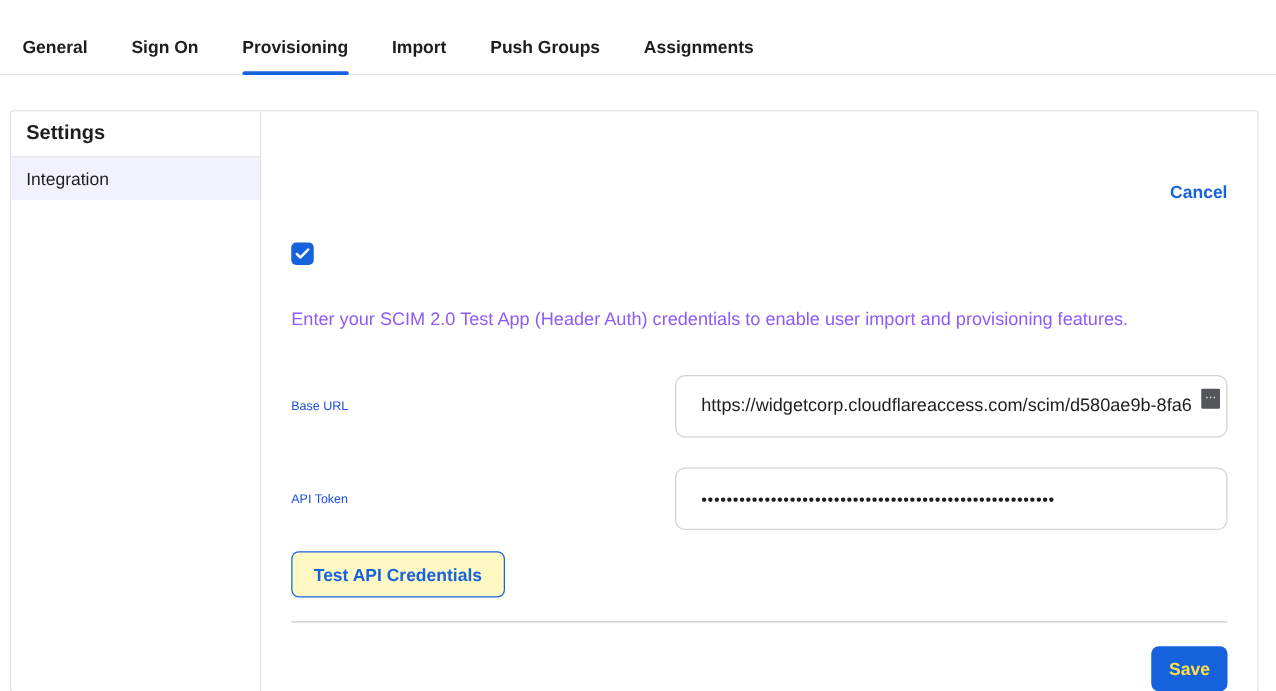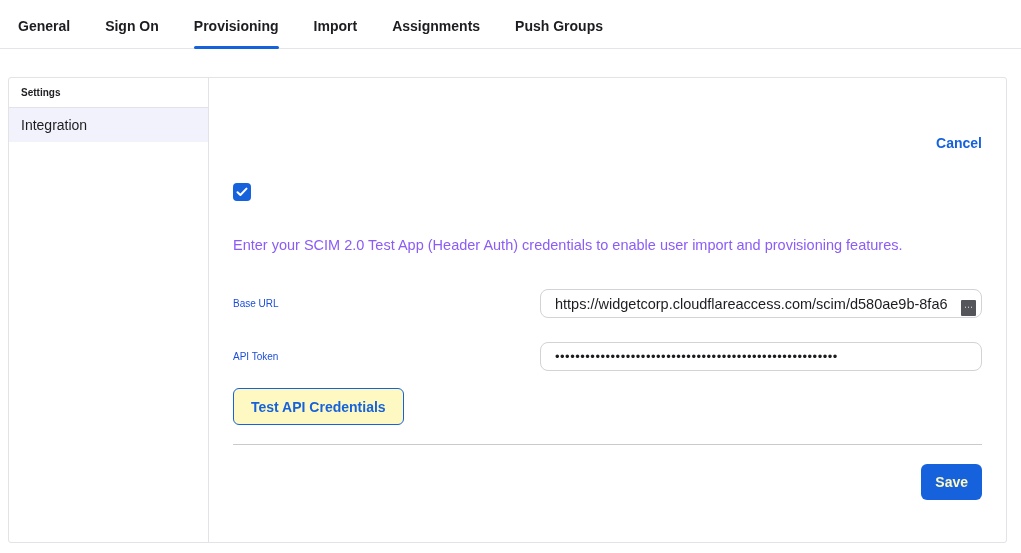--- a/index.html
+++ b/index.html
@@ -10,21 +10,21 @@
     color: #1d1d21;
     overflow: hidden;
   }
 
   
   .tabbar {
     display: flex;
     align-items: flex-end;
     padding-left: 18px;
     border-bottom: 1px solid #e4e4e9;
-    height: 49px;
+    height: 60px;
   }
   .tab {
     font-size: 14px;
     font-weight: 700;
     color: #1d1d21;
     padding: 0 0 14px 0;
     margin-right: 35px;
     cursor: pointer;
     position: relative;
     white-space: nowrap;
@@ -48,21 +48,21 @@
     background: #fff;
   }
 
   
   .sidebar {
     width: 200px;
     flex: 0 0 200px;
     border-right: 1px solid #e2e2e7;
   }
   .sidebar-header {
-    font-size: 10px;
+    font-size: 16px;
     font-weight: 700;
     padding: 9px 12px;
     border-bottom: 1px solid #e2e2e7;
   }
   .sidebar-item {
     font-size: 14px;
     padding: 9px 12px;
     cursor: pointer;
     color: #1d1d21;
   }
@@ -121,24 +121,24 @@
   }
   .form-row + .form-row { margin-top: 24px; }
   .field-label { font-size: 10px; color: #1d4ed8; }
   .input-wrap {
     margin-left: auto;
     position: relative;
     width: 442px;
   }
   .text-input {
     width: 100%;
-    height: 29px;
+    height: 50px;
     border: 1px solid #d2d2d7;
     border-radius: 8px;
-    padding: 0 14px;
+    padding: 0 20px;
     font-size: 14.5px;
     font-family: "Liberation Sans", sans-serif;
     color: #1d1d21;
     outline: none;
     background: #fff;
   }
   .token-input { letter-spacing: 0.5px; font-size: 13px; }
   .overflow-selection {
     position: absolute;
     right: 6px; top: 11px;
@@ -172,39 +172,39 @@
   }
 
   .save-row {
     text-align: right;
     margin-top: 19px;
   }
   .save-btn {
     font-family: "Liberation Sans", sans-serif;
     font-size: 14px;
     font-weight: 700;
-    color: #fef9c3;
+    color: #fde047;
     background: #1662dd;
     border: none;
     border-radius: 6px;
     height: 36px;
     padding: 0 14px;
     cursor: pointer;
   }
 </style>
 </head>
 <body>
 
 <div class="tabbar">
   <div class="tab">General</div>
   <div class="tab">Sign On</div>
   <div class="tab active">Provisioning</div>
   <div class="tab">Import</div>
+  <div class="tab">Push Groups</div>
   <div class="tab">Assignments</div>
-  <div class="tab">Push Groups</div>
 </div>
 
 <div class="panel">
 
   <div class="sidebar">
     <div class="sidebar-header">Settings</div>
     <div class="sidebar-item selected">Integration</div>
   </div>
 
   <div class="main">

